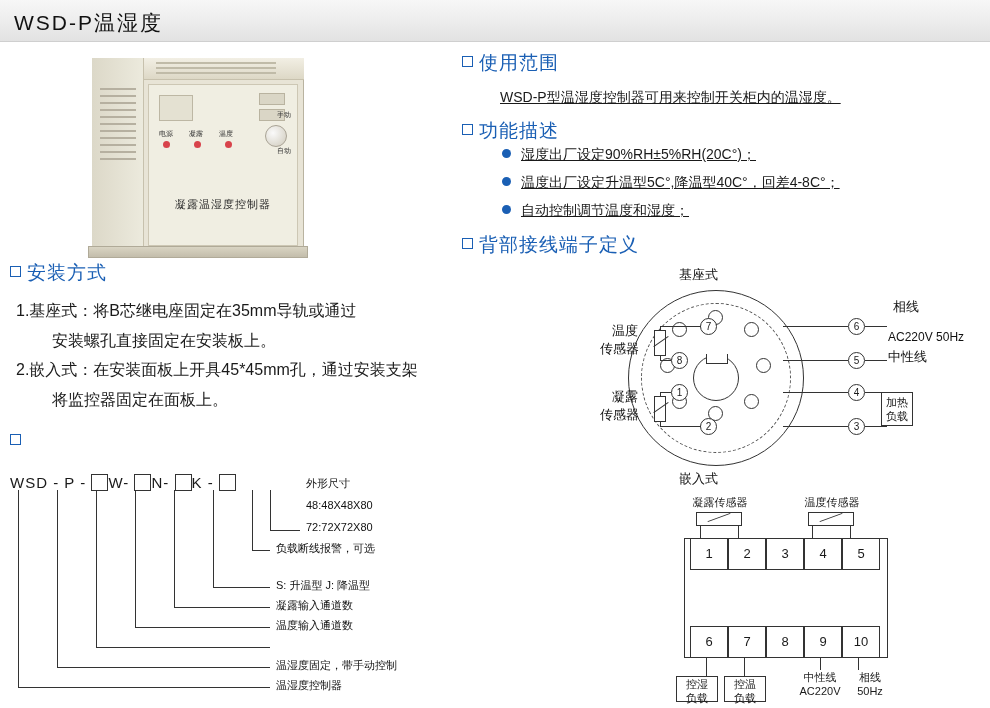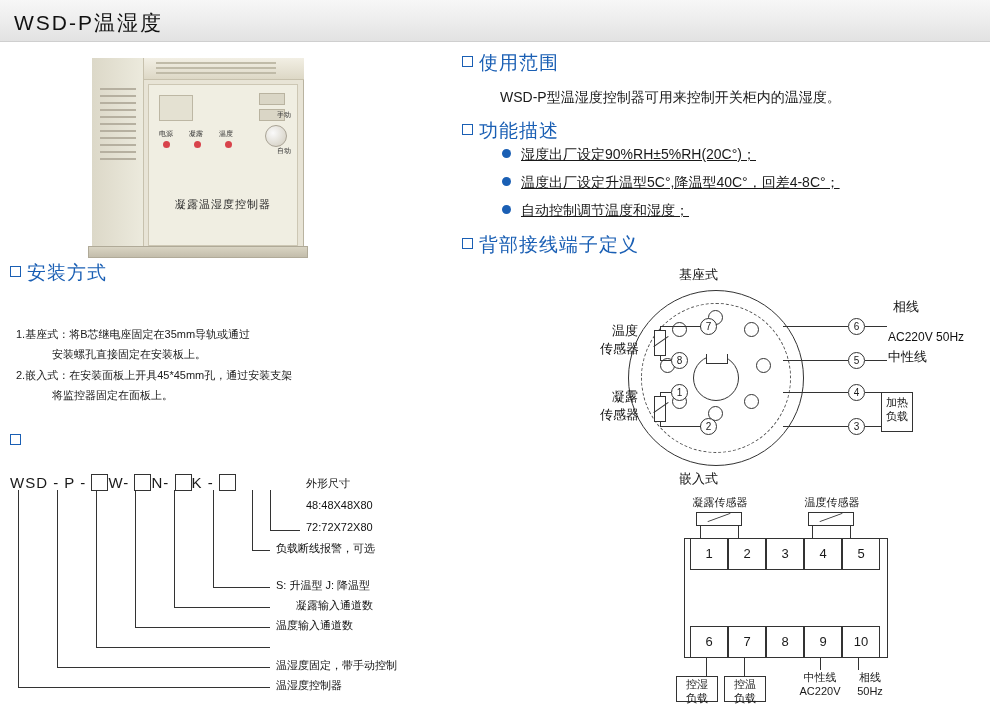--- a/index.html
+++ b/index.html
@@ -92,21 +92,21 @@
   
   .bullet-list { position: absolute; font-size: 14px; line-height: 2.0; }
   .bullet-list li { list-style: none; white-space: nowrap; }
   .bullet-list li::before {
     content: ""; display: inline-block; width: 9px; height: 9px; border-radius: 50%;
     background: #1a5fb4; margin-right: 10px; vertical-align: 1px;
   }
   ul.bullet-list { margin: 0; padding: 0; }
 
   
-  .ol { position: absolute; font-size: 11px; line-height: 1.85; margin-top: 28px; }
+  .ol { position: absolute; font-size: 16px; line-height: 1.85; }
   .ol div { white-space: nowrap; }
 
   
   .code-row { position: absolute; font-size: 15px; letter-spacing: 1px; white-space: nowrap; }
   .code-box {
     display: inline-block; width: 17px; height: 17px; border: 1px solid #333;
     vertical-align: -3px;
   }
   .code-note { position: absolute; font-size: 11px; white-space: nowrap; color: #111; }
 
@@ -213,21 +213,21 @@
         <div>自动</div>
       </div>
       <div class="brand">凝露温湿度控制器</div>
     </div>
     <div class="base"></div>
   </div>
 
   <div class="sec-head" style="left:462px; top:50px;">
     <span class="sq"></span><span>使用范围</span>
   </div>
-  <div class="body-text" style="left:500px; top:86px;">WSD-P型温湿度控制器可用来控制开关柜内的温湿度。</div>
+  <div class="body-text" style="left:500px; top:86px;text-decoration:underline;">WSD-P型温湿度控制器可用来控制开关柜内的温湿度。</div>
 
   <div class="sec-head" style="left:462px; top:118px;">
     <span class="sq"></span><span>功能描述</span>
   </div>
   <ul class="bullet-list" style="left:502px; top:140px;text-decoration:underline;">
     <li>湿度出厂设定90%RH±5%RH(20C°)；</li>
     <li>温度出厂设定升温型5C°,降温型40C°，回差4-8C°；</li>
     <li>自动控制调节温度和湿度；</li>
   </ul>
 
@@ -271,21 +271,21 @@
   <div class="rline" style="left:252px; top:550px; width:18px;"></div>
 
   <div class="vline" style="left:270px; top:490px; height:40px;"></div>
   <div class="rline" style="left:270px; top:530px; width:30px;"></div>
 
   <div class="code-note" style="left:306px; top:476px;">外形尺寸</div>
   <div class="code-note" style="left:306px; top:499px;">48:48X48X80</div>
   <div class="code-note" style="left:306px; top:521px;">72:72X72X80</div>
   <div class="code-note" style="left:276px; top:541px;">负载断线报警，可选</div>
   <div class="code-note" style="left:276px; top:578px;">S: 升温型    J: 降温型</div>
-  <div class="code-note" style="left:276px; top:598px;margin-left:20px;">凝露输入通道数</div>
+  <div class="code-note" style="left:276px; top:598px;">凝露输入通道数</div>
   <div class="code-note" style="left:276px; top:618px;">温度输入通道数</div>
   <div class="code-note" style="left:276px; top:658px;">温湿度固定，带手动控制</div>
   <div class="code-note" style="left:276px; top:678px;">温湿度控制器</div>
 
   <div class="sec-head" style="left:462px; top:232px;">
     <span class="sq"></span><span>背部接线端子定义</span>
   </div>
 
   <div class="diagram-label" style="left:679px; top:266px;">基座式</div>
 
@@ -337,21 +337,21 @@
   <div class="rline" style="left:865px; top:326px; width:22px;"></div>
   <div class="rline" style="left:865px; top:360px; width:22px;"></div>
   <div class="rline" style="left:865px; top:392px; width:22px;"></div>
   <div class="rline" style="left:865px; top:426px; width:22px;"></div>
   <div class="vline" style="left:887px; top:392px; height:34px;"></div>
 
   <div class="diagram-label" style="left:893px; top:298px;">相线</div>
   <div class="diagram-label" style="left:888px; top:330px; font-size:12px;">AC220V  50Hz</div>
   <div class="diagram-label" style="left:888px; top:348px;">中性线</div>
 
-  <div class="sbox" style="left:881px; top:392px; width:32px; height:40px; padding-top:3px;">
+  <div class="sbox" style="left:881px; top:392px; width:32px; height:34px; padding-top:3px;">
     <div>加热</div>
     <div>负载</div>
   </div>
 
   <div class="diagram-label" style="left:679px; top:470px;">嵌入式</div>
 
   <div class="small-lbl" style="left:678px; top:495px; width:84px;">凝露传感器</div>
   <div class="small-lbl" style="left:790px; top:495px; width:84px;">温度传感器</div>
 
   <div class="emb-box" style="left:696px; top:512px; width:46px; height:14px;">

